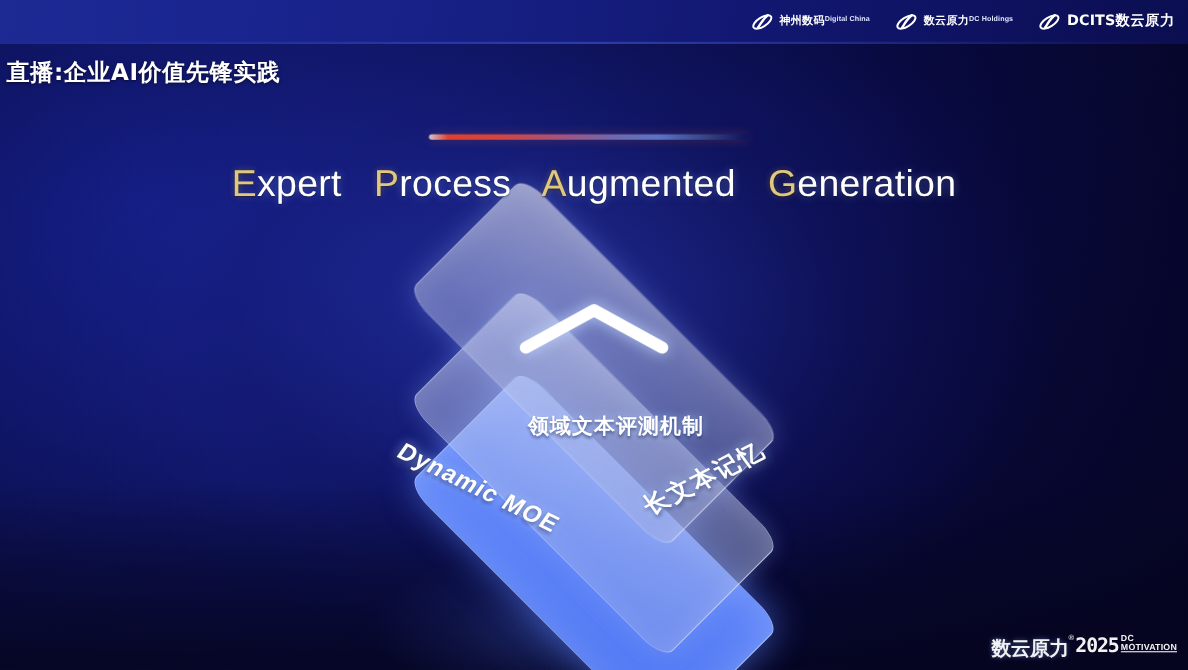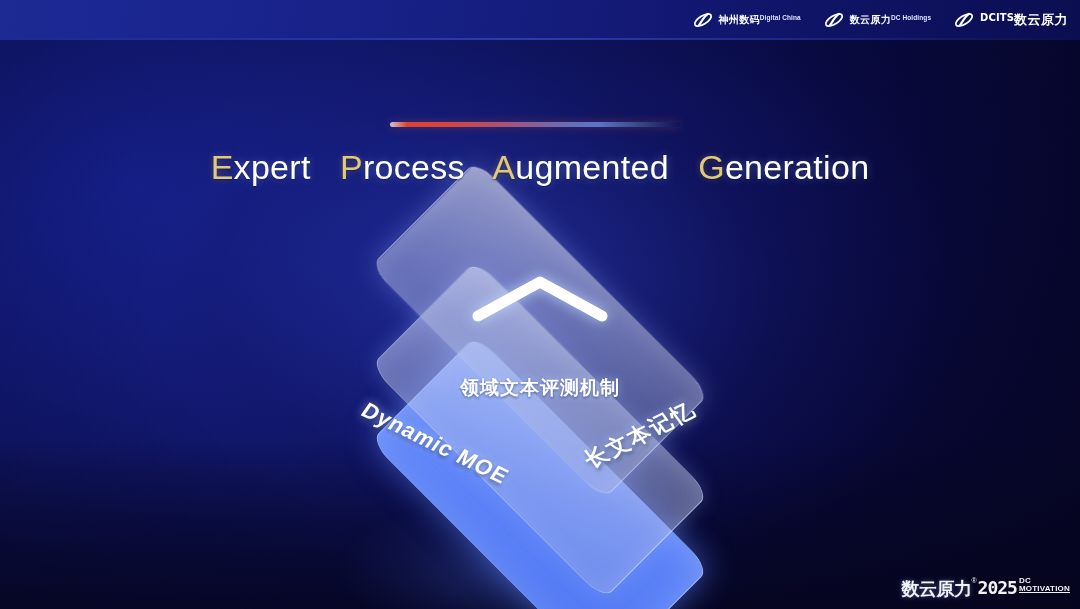--- a/index.html
+++ b/index.html
@@ -80,21 +80,21 @@
   }
   .plogo { display:flex; align-items:center; gap:5px; }
   .plogo .swirl { width:22px; height:22px; flex:0 0 22px; }
   .plogo .ptext { display:flex; flex-direction:row; line-height:1.05; }
   .plogo .pcn {
     font-size:10px; font-weight:bold; color:#fff; letter-spacing:.3px;
     font-family:"DejaVu Sans","Liberation Sans",sans-serif;
   }
   .plogo .pen { font-size:6.5px; font-weight:bold; color:#dfe6ff; letter-spacing:.1px; }
   .plogo.alt .pcn { font-size:13px; letter-spacing:.5px; }
-  .plogo.alt .pen { font-size:10px; color:#ffffff; font-family:"DejaVu Sans",sans-serif;text-align:center; }
+  .plogo.alt .pen { font-size:13px; color:#ffffff; font-family:"DejaVu Sans",sans-serif;text-align:center; }
 
   
   #live-tag {
     position:absolute; left:6px; top:52px; z-index:6;
     font-size:21px; font-weight:bold; color:#ffffff;
     letter-spacing:.5px;
     font-family:"DejaVu Sans","Liberation Sans",sans-serif;
     text-shadow:0 1px 3px rgba(0,0,0,.6);
     white-space:nowrap;
   }
@@ -184,21 +184,21 @@
   }
 
   
   .plate-label {
     position:absolute; left:50%; transform:translateX(-50%);
     white-space:nowrap; color:#ffffff; font-weight:bold;
     font-family:"DejaVu Sans","Liberation Sans",sans-serif;
     text-shadow:0 0 9px rgba(170,200,255,.75), 0 1px 3px rgba(10,14,60,.7);
     pointer-events:auto;
   }
-  #label-top { top:375px; font-size:19px; letter-spacing:1px; }
+  #label-top { top:375px; font-size:19px; letter-spacing:1px;margin-left:20px; }
   #label-bot { top:550px; font-size:19px; letter-spacing:1px; }
 
   
   .iso-label {
     position:absolute; white-space:nowrap; color:#ffffff; font-weight:bold;
     font-family:"DejaVu Sans","Liberation Sans",sans-serif;
     text-shadow:0 0 10px rgba(175,205,255,.8), 0 2px 4px rgba(10,14,60,.65);
     pointer-events:auto;
   }
   #label-moe {
@@ -321,20 +321,21 @@
           <path d="M13 29 C19 20 22 14 29 9" fill="none" stroke="#ffffff" stroke-width="4" stroke-linecap="round"></path>
         </svg>
       </span>
       <span class="ptext">
         <span class="pen">DCITS</span>
         <span class="pcn">数云原力</span>
       </span>
     </div>
   </div>
 
+  <div id="live-tag">直播:企业AI价值先锋实践</div>
 
 
   <div class="brand" id="brand-bottom">
     <span class="cn">数云原力</span>
     <span class="reg">®</span>
     <span class="yr">2025</span>
     <span class="dcwrap">
       <span class="dc">DC</span>
       <span class="mot">MOTIVATION</span>
     </span>

